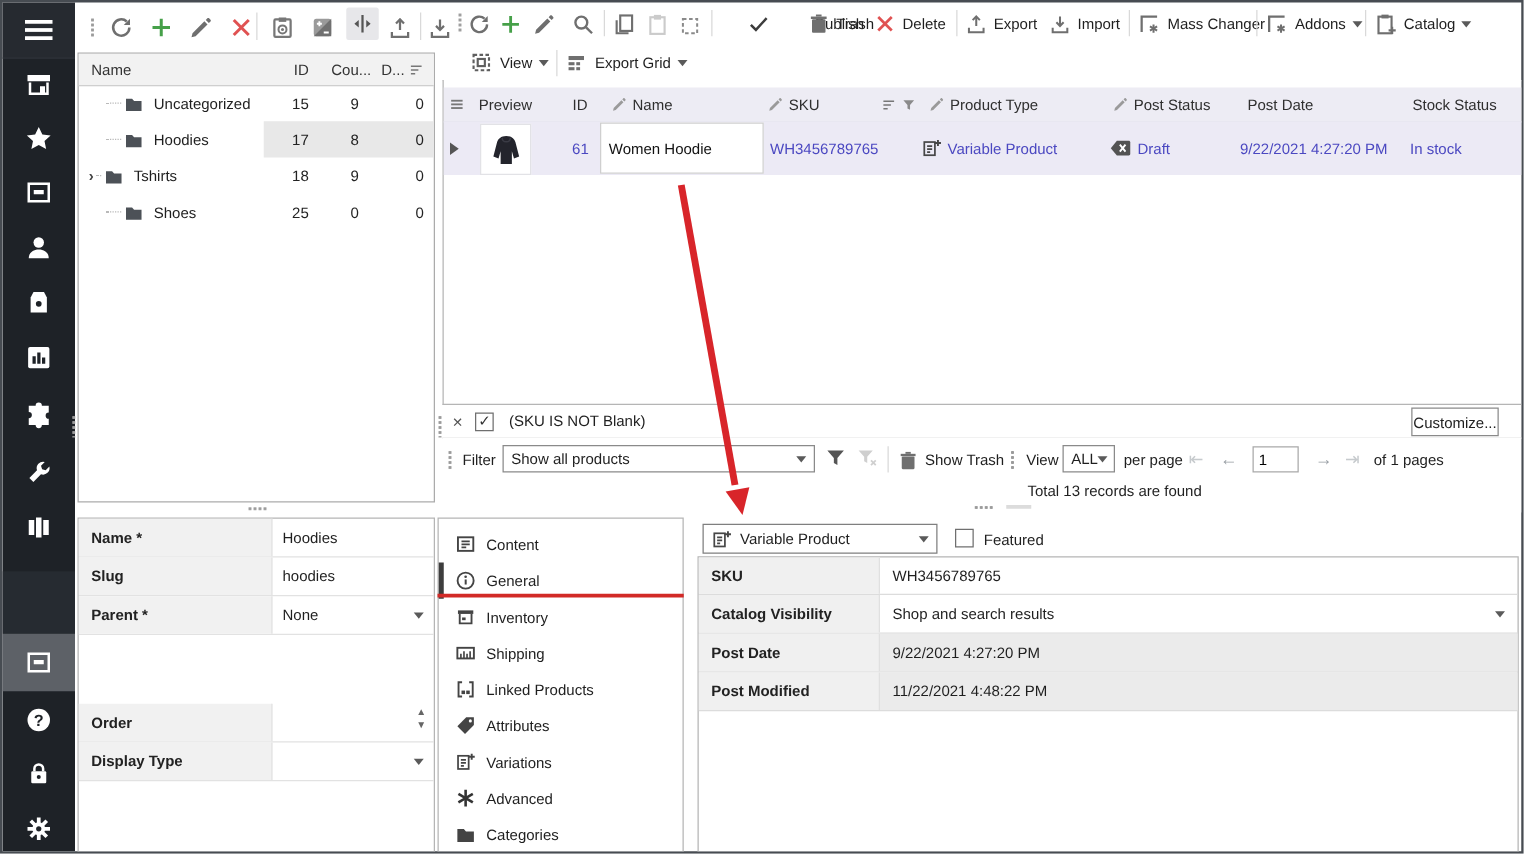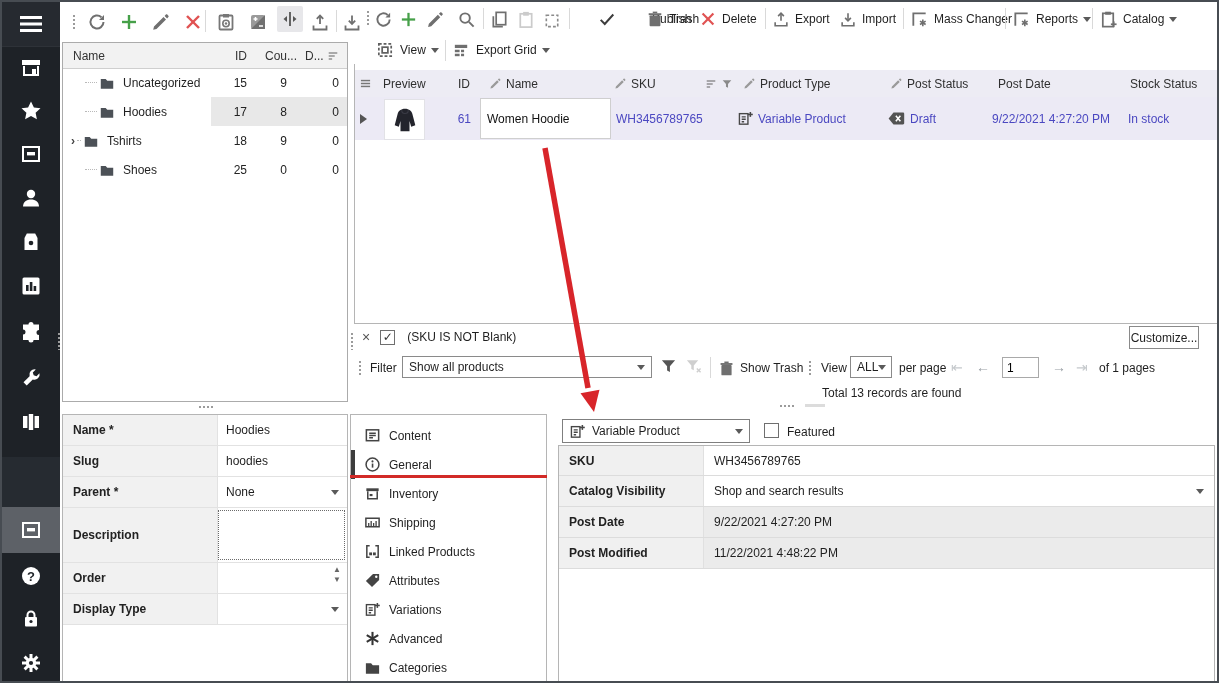--- a/index.html
+++ b/index.html
@@ -348,21 +348,21 @@
   <div class="sep" style="left:1003px;top:6px;height:21px;"></div>
   <div class="tbtn" style="left:1010px;top:4px;">
     <svg class="i" width="19" height="19" viewBox="0 0 20 20">
         <path d="M3.5 16.5v-13h13" fill="none" stroke="#6f6f6f" stroke-width="1.9"></path>
         <g stroke="#6f6f6f" stroke-width="1.7">
           <line x1="13.5" y1="10" x2="13.5" y2="17"></line>
           <line x1="10.5" y1="11.7" x2="16.5" y2="15.3"></line>
           <line x1="10.5" y1="15.3" x2="16.5" y2="11.7"></line>
         </g>
       </svg>
-    <span>Reports</span>
+    <span>Addons</span>
     <span class="car"></span>
   </div>
   <div class="sep" style="left:1090px;top:6px;height:21px;"></div>
   <div class="tbtn" style="left:1097px;top:4px;">
     <svg class="i" width="19" height="19" viewBox="0 0 20 20">
         <rect x="4" y="3.5" width="11" height="14" fill="none" stroke="#6f6f6f" stroke-width="1.8"></rect>
         <rect x="6.5" y="1.8" width="6" height="3.2" fill="#6f6f6f"></rect>
         <g stroke="#6f6f6f" stroke-width="1.8">
           <line x1="15.5" y1="12" x2="15.5" y2="18"></line>
           <line x1="12.5" y1="15" x2="18.5" y2="15"></line>
@@ -612,28 +612,20 @@
     </div>
     <div class="frow" style="top:62px;height:31px;">
       <div class="flab">
           <span>Parent *</span>
         </div>
       <div class="fval">
           <span>None</span>
         <span class="car" style="position:absolute;right:8px;"></span>
         </div>
     </div>
-    <div class="frow" style="top:93px;height:55px;">
-      <div class="flab">
-          <span>Description</span>
-        </div>
-      <div class="fval" style="padding:0;">
-        <span style="position:absolute;left:0;top:2px;right:2px;bottom:2px;border:1px dotted #6a6a6a;background:#fff;"></span>
-      </div>
-    </div>
     <div class="frow" style="top:148px;height:31px;">
       <div class="flab">
           <span>Order</span>
         </div>
       <div class="fval">
         <span style="position:absolute;right:6px;top:2px;font-size:8px;color:#666;line-height:1.3;text-align:center;">▲<br>▼</span>
       </div>
     </div>
     <div class="frow" style="top:179px;height:31px;">
       <div class="flab">

